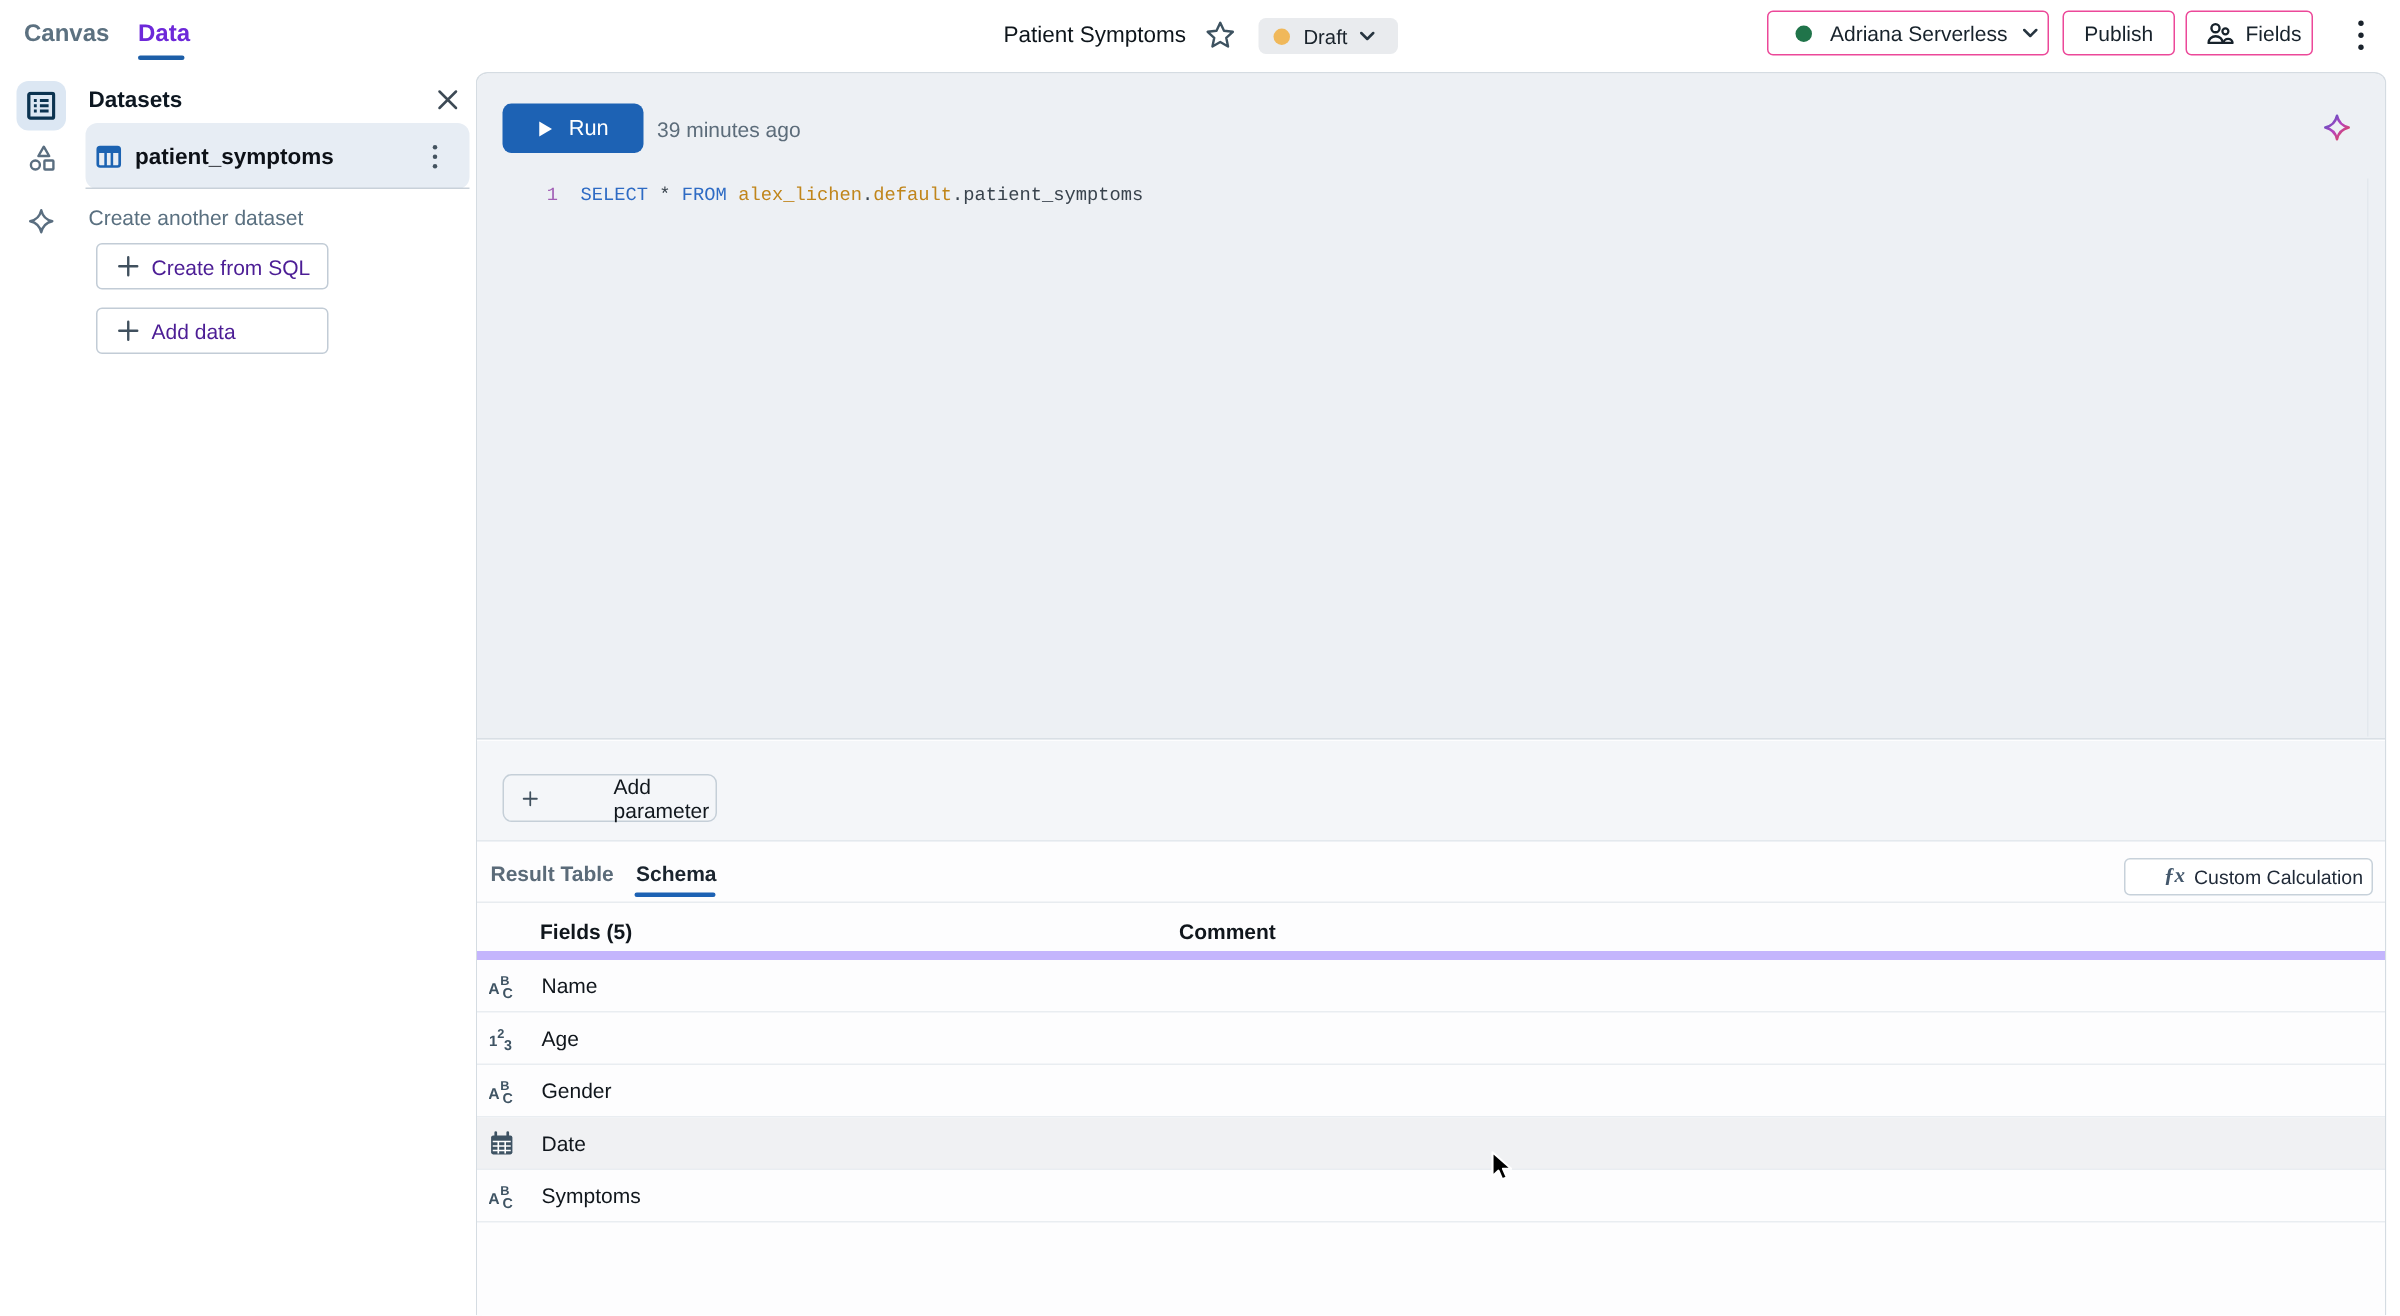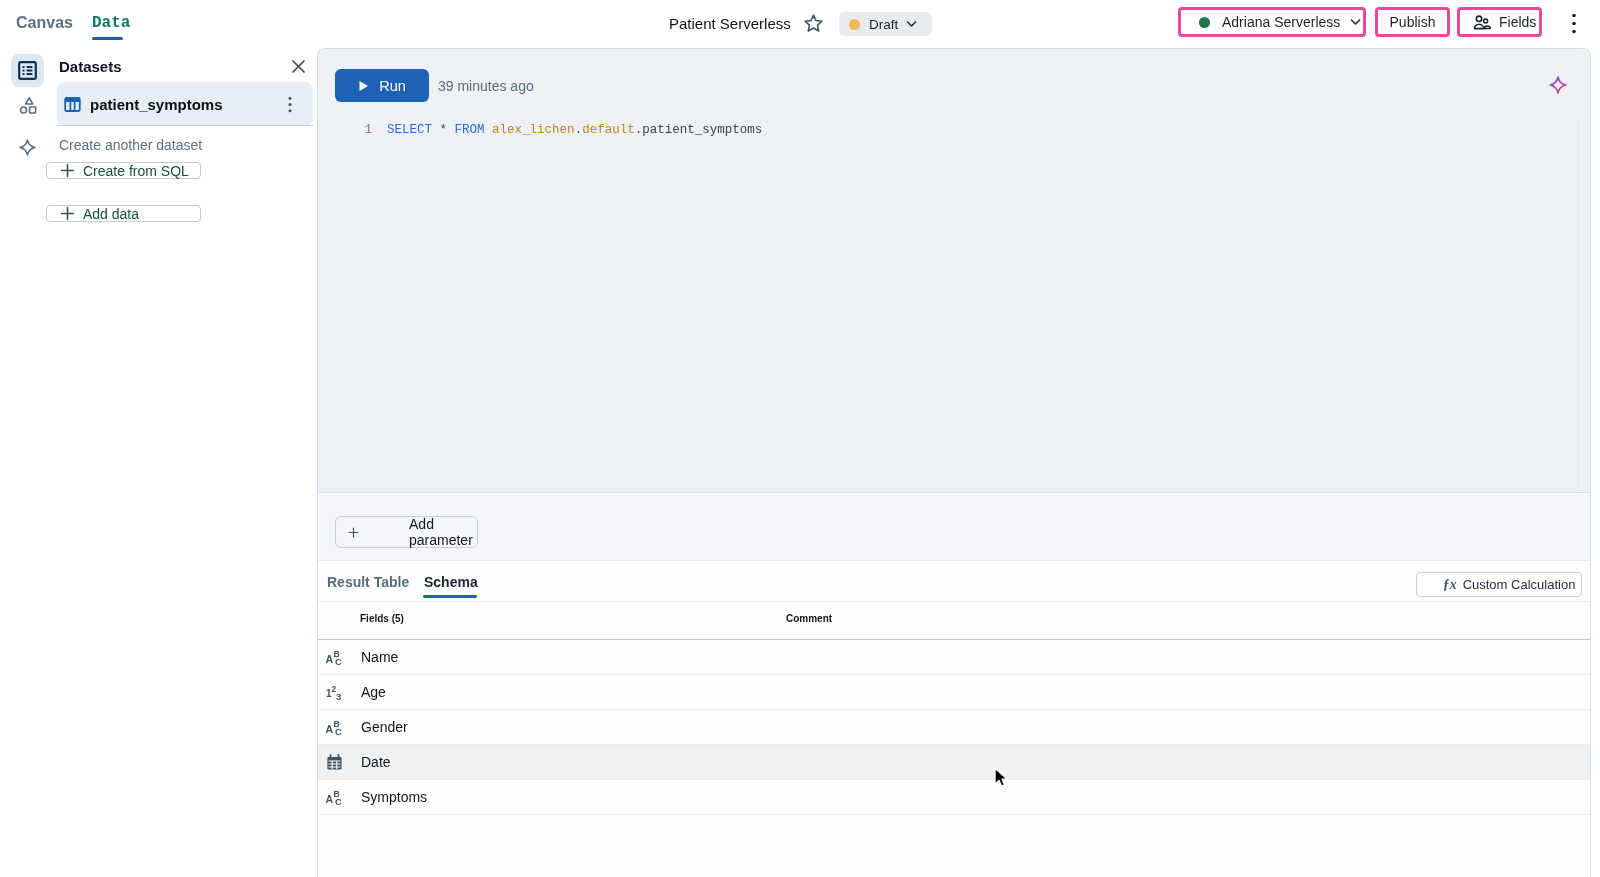--- a/index.html
+++ b/index.html
@@ -2,29 +2,29 @@
 <html><head>
 <meta charset="utf-8">
 <style>
 * { margin:0; padding:0; box-sizing:border-box; }
 html,body { width:1600px; height:877px; overflow:hidden; }
 body { font-family:"Liberation Sans",sans-serif; background:#ffffff; position:relative; color:#11171d; }
 .abs { position:absolute; }
 
 
 #tab-canvas { left:16px; top:14px; font-size:16px; font-weight:600; color:#5c7180; }
-#tab-data { left:92px; top:14px; font-size:16px; font-weight:700; color:#0f766e;font-family:Liberation Mono, monospace; }
+#tab-data { left:92px; top:14px; font-size:16px; font-weight:700; color:#6d28d9; }
 #data-underline { left:92px; top:37px; width:31px; height:3px; background:#1d5fa8; border-radius:2px; }
 #doc-title { left:669px; top:15px; font-size:15px; color:#0e151b; }
 #fav-star { left:803px; top:13px; }
 #draft-chip { left:839px; top:12px; width:93px; height:24px; background:#e9ebee; border-radius:5px; display:flex; align-items:center; }
 #draft-dot { width:11px; height:11px; border-radius:50%; background:#f0b85a; margin-left:10px; }
 #draft-chip span { font-size:13.5px; color:#1a232c; margin-left:9px; font-weight:400; }
 #draft-chev { margin-left:8px; }
-.hbtn { top:7px; height:30px; border:3px solid #ec4899; border-radius:4px; background:#fff; display:flex; align-items:center; font-size:14px; color:#17222b; }
+.hbtn { top:7px; height:30px; border:1px solid #ec4899; border-radius:4px; background:#fff; display:flex; align-items:center; font-size:14px; color:#17222b; }
 #btn-adriana { left:1178px; width:188px; }
 #adriana-dot { width:11px; height:11px; border-radius:50%; background:#20744a; margin-left:18px; }
 #btn-adriana span { margin-left:12px; }
 #btn-adriana svg { margin-left:10px; }
 #btn-publish { left:1375px; width:75px; justify-content:center; }
 #btn-share { left:1457px; width:85px; }
 #btn-share svg { margin-left:13px; }
 #btn-share span { margin-left:7px; }
 #hdr-kebab { left:1567px; top:10px; }
 
@@ -32,21 +32,21 @@
 #rail-sel { left:11px; top:54px; width:33px; height:33px; background:#dce7f3; border-radius:8px; display:flex; align-items:center; justify-content:center; }
 
 
 #ds-title { left:59px; top:58px; font-size:15px; font-weight:700; color:#0d1721; }
 #ds-close { left:291px; top:59px; }
 #ds-item { left:57px; top:82px; width:256px; height:44px; background:#e7edf4; border-radius:8px; display:flex; align-items:center; }
 #ds-item svg.tbl { margin-left:7px; } #ds-item svg.kb { margin-right:20px; }
 #ds-item .name { font-size:15px; font-weight:700; color:#0d1117; margin-left:9px; flex:1; }
 #ds-divider { left:57px; top:125px; width:256px; height:1px; background:#c9d1d9; }
 #ds-create { left:59px; top:137px; font-size:14px; color:#5a7080; }
-.sbtn { left:46px; width:155px; height:17px; border:1px solid #c2ccd6; border-radius:4px; background:#fff; display:flex; align-items:center; font-size:14px; color:#14532d; }
+.sbtn { left:64px; width:155px; height:31px; border:1px solid #c2ccd6; border-radius:4px; background:#fff; display:flex; align-items:center; font-size:14px; color:#4c1d95; }
 .sbtn svg { margin-left:13px; }
 .sbtn span { margin-left:8px; }
 #btn-sql { top:162px; }
 #btn-add { top:205px; }
 
 
 #panel { left:317px; top:48px; width:1274px; height:829px; background:#fdfdfe; border:1px solid #d5dce2; border-bottom:none; border-radius:8px 8px 0 0; overflow:hidden; }
 #code-area { position:absolute; left:0; top:0; width:100%; height:444px; background:#edf0f4; border-bottom:1px solid #d9dfe5; }
 #run-btn { position:absolute; left:17px; top:20px; width:94px; height:33px; background:#1d62b4; border-radius:6px; display:flex; align-items:center; justify-content:center; }
 #run-btn span { color:#fff; font-size:14.5px; margin-left:10px; }
@@ -61,37 +61,37 @@
 #param-area { position:absolute; left:0; top:445px; width:100%; height:67px; background:#f4f6f9; border-bottom:1px solid #e4e9ee; }
 #param-btn { position:absolute; left:17px; top:22px; width:143px; height:32px; border:1px solid #c5cfd8; border-radius:6px; display:flex; align-items:center; font-size:14px; color:#11171d;gap:42px; }
 #param-btn svg { margin-left:12px; }
 #param-btn span { margin-left:8px; }
 #tabs-row { position:absolute; left:0; top:512px; width:100%; height:41px; border-bottom:1px solid #e8ecf0; }
 #t-result { position:absolute; left:9px; top:13px; font-size:14px; font-weight:600; color:#5b6b79; }
 #t-schema { position:absolute; left:106px; top:13px; font-size:14px; font-weight:700; color:#1a242e; }
 #t-underline { position:absolute; left:105px; top:34px; width:54px; height:3px; background:#1d62b4; border-radius:2px; }
 #calc-btn { position:absolute; left:1098px; top:11px; width:166px; height:25px; border:1px solid #c7d1da; border-radius:4px; background:#fff; display:flex; align-items:center; justify-content:center; font-size:13px; color:#1f2937;padding-left:20px; }
 #calc-btn .fx { font-style:italic; font-family:"Liberation Serif",serif; font-size:14px; color:#44586c; margin-right:6px; font-weight:700; }
-#thead { position:absolute; left:0; top:553px; width:100%; height:38px; border-bottom:1px solid #c4b5fd; font-weight:700; font-size:10px; color:#10161c; }
+#thead { position:absolute; left:0; top:553px; width:100%; height:38px; border-bottom:6px solid #c4b5fd; font-weight:700; font-size:14px; color:#10161c; }
 #thead .f { position:absolute; left:42px; top:11px; }
 #thead .c { position:absolute; left:468px; top:11px; }
 .trow { position:absolute; left:0; width:100%; height:35px; border-bottom:1px solid #e9edf1; display:flex; align-items:center; }
 .trow svg { margin-left:8px; }
 .trow span { margin-left:18px; font-size:14px; color:#10161c; }
 #row-date { background:#f0f1f3; }
 
 #cursor { left:993px; top:767px; }
 </style>
 </head>
 <body>
 
 <div class="abs" id="tab-canvas">Canvas</div>
 <div class="abs" id="tab-data">Data</div>
 <div class="abs" id="data-underline"></div>
-<div class="abs" id="doc-title">Patient Serverless</div>
+<div class="abs" id="doc-title">Patient Symptoms</div>
 <svg class="abs" id="fav-star" width="21" height="21" viewBox="0 0 21 21">
     <path d="M10.5 2.2l2.5 5.3 5.9.7-4.4 4 1.2 5.8-5.2-3-5.2 3 1.2-5.8-4.4-4 5.9-.7z" fill="none" stroke="#3d5260" stroke-width="1.6" stroke-linejoin="round"></path>
   </svg>
 <div class="abs" id="draft-chip">
   <div id="draft-dot"></div>
     <span>Draft</span>
   <svg id="draft-chev" width="11" height="8" viewBox="0 0 11 8">
       <path d="M1.5 2l4 4 4-4" fill="none" stroke="#273540" stroke-width="1.7" stroke-linecap="round" stroke-linejoin="round"></path>
     </svg>
 </div>

